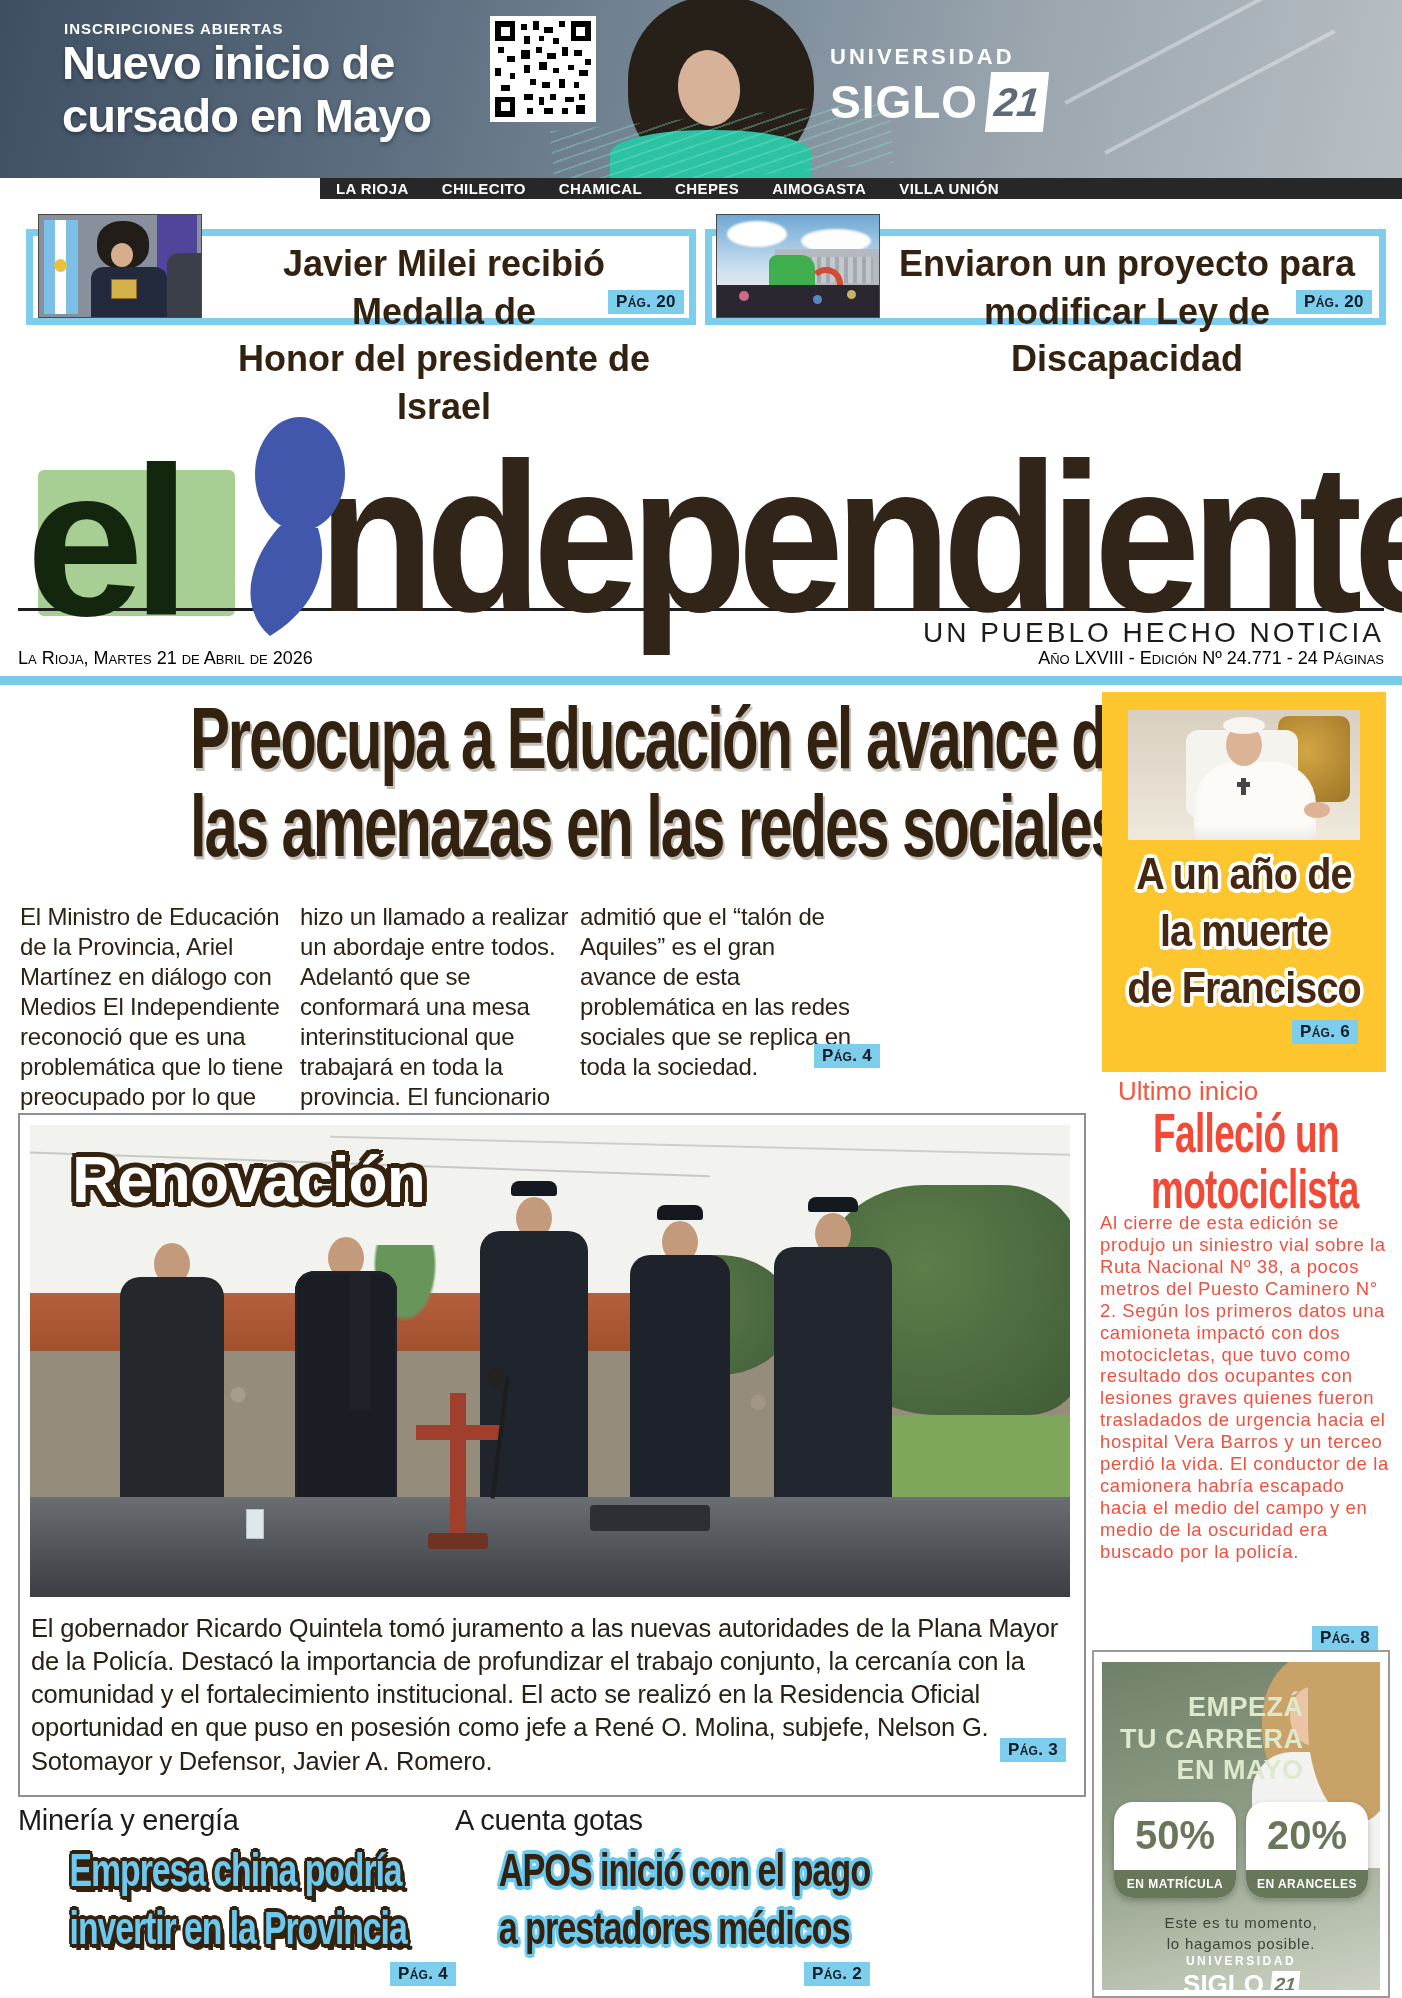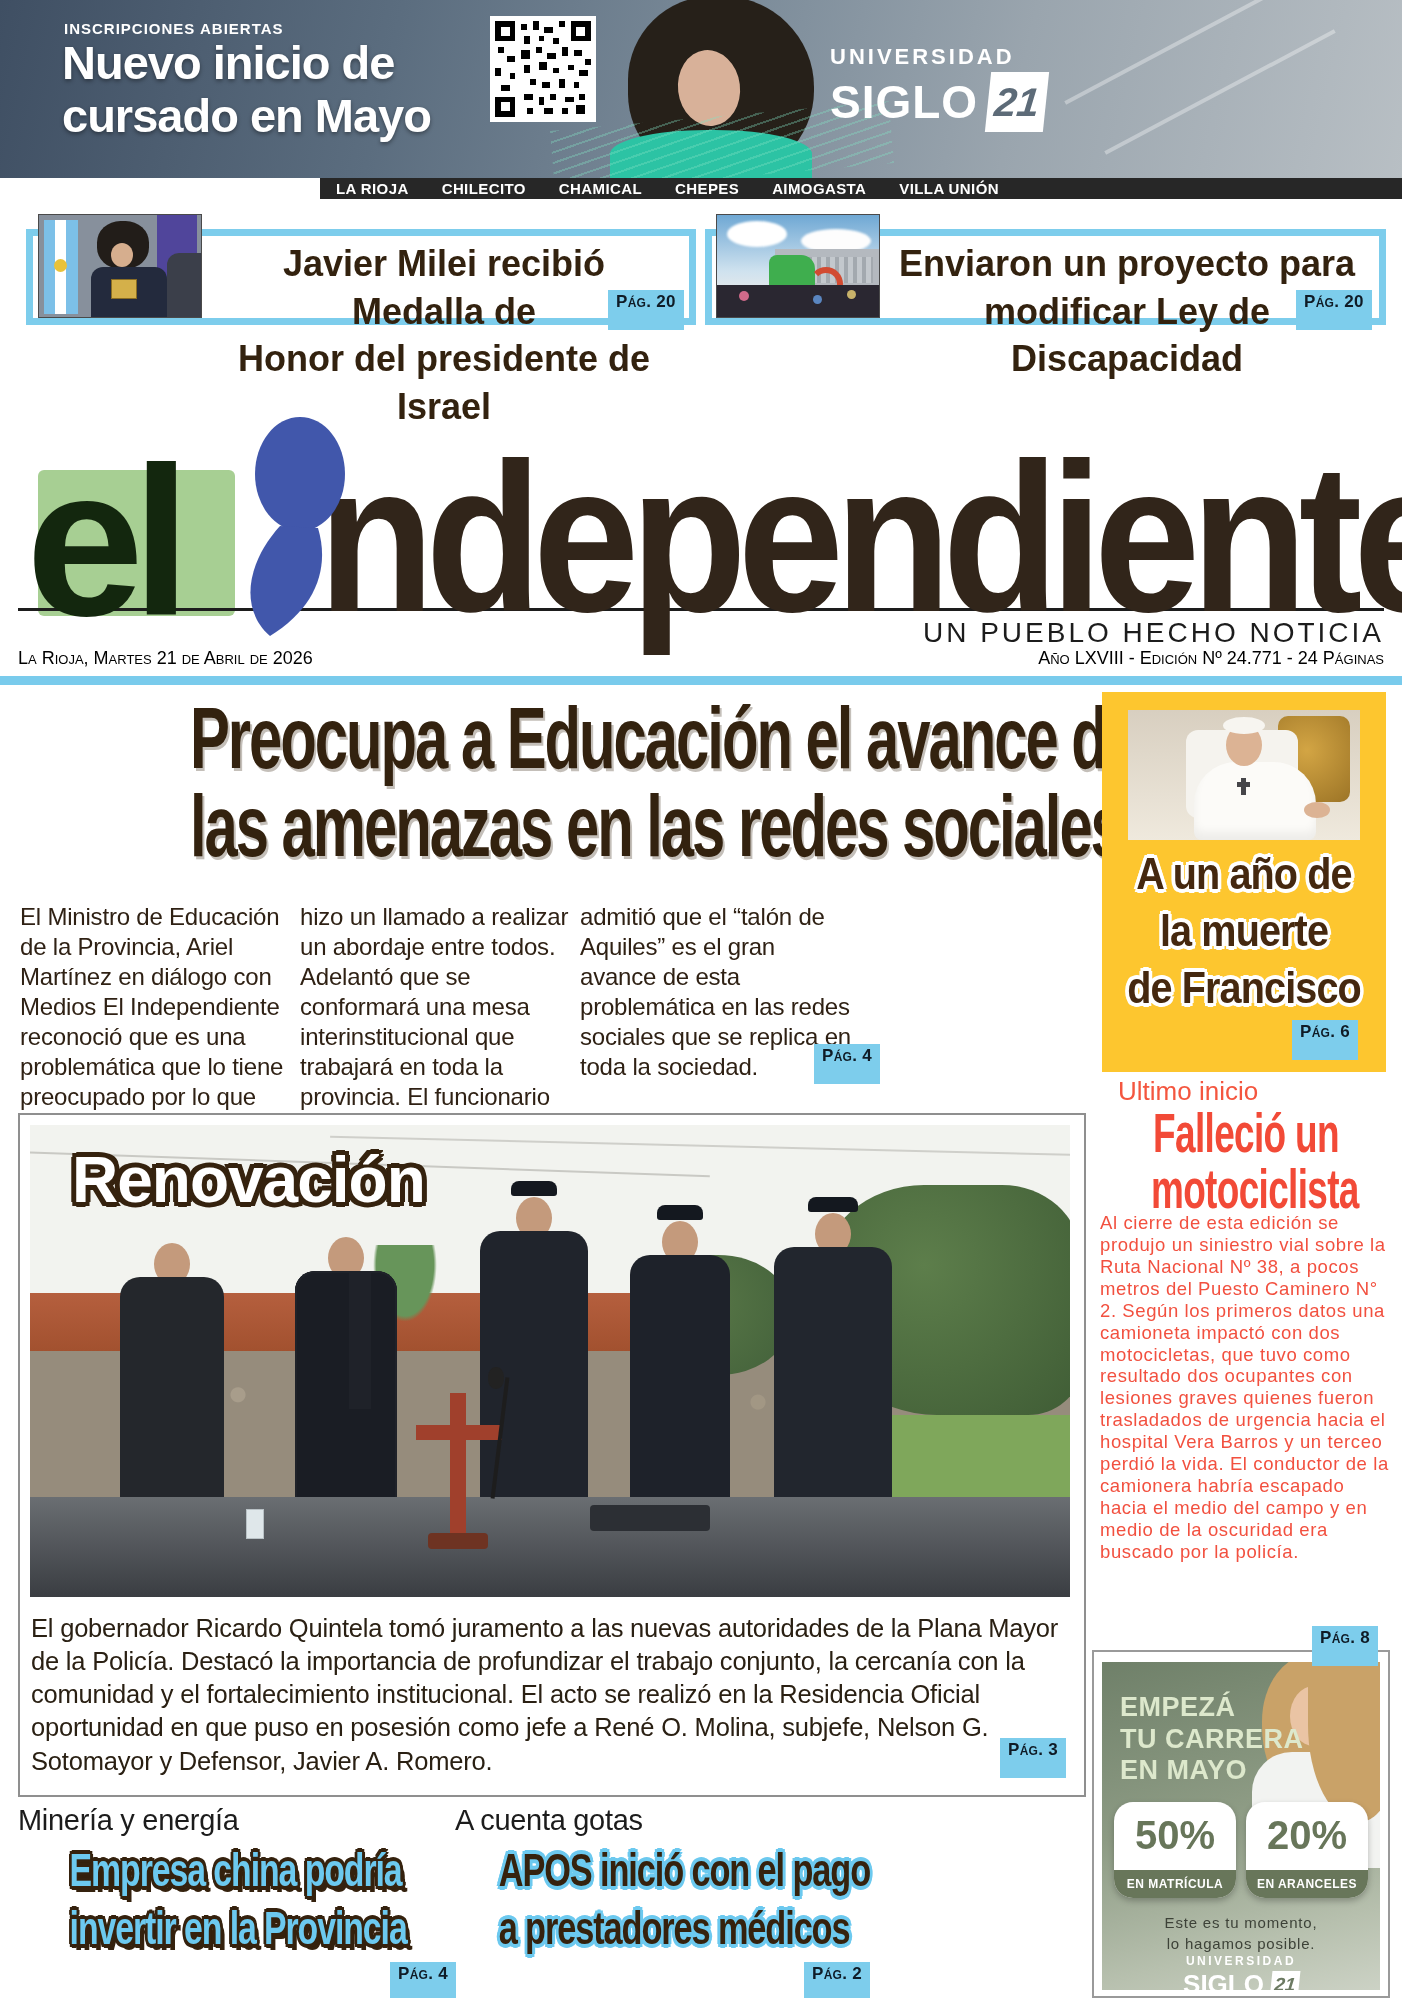--- a/index.html
+++ b/index.html
@@ -32,21 +32,21 @@
           gap:33px;padding-left:16px;box-sizing:border-box;}
   .cities span{color:#fff;font-size:15px;font-weight:700;letter-spacing:.4px;white-space:nowrap;}
 
   
   .sbox{top:229px;height:82px;border:7px solid #7dcdec;background:#fff;}
   .sbox-l{left:26px;width:656px;}
   .sbox-r{left:705px;width:667px;}
   .sphoto{top:214px;width:162px;height:102px;border:1px solid #4a4a4a;overflow:hidden;z-index:3;}
   .shead{font-size:36px;font-weight:800;color:#33220f;line-height:1.32;text-align:center;z-index:2;}
   .chip{position:absolute;background:#7dcdec;color:#0f1b26;font-weight:700;font-size:17px;line-height:1.25;
-        padding:1px 8px 18px;font-variant:small-caps;letter-spacing:.3px;z-index:5;}
+        padding:1px 8px 2px;font-variant:small-caps;letter-spacing:.3px;z-index:5;}
 
   
   .green-sq{left:38px;top:470px;width:197px;height:146px;background:#a7cf93;border-radius:6px;}
   .logo-el{left:26px;top:436px;font-size:212px;line-height:1;font-weight:800;letter-spacing:-12px;color:#13270e;z-index:2;}
   .logo-i{left:200px;top:416px;z-index:4;}
   .logo-rest{left:318px;top:432px;font-size:212px;line-height:1;font-weight:800;letter-spacing:-10px;color:#31251a;
              transform:scaleX(.9);transform-origin:left top;white-space:nowrap;z-index:2;}
   .mast-line{left:18px;top:608px;width:1366px;height:3px;background:#1d1d1d;z-index:1;}
   .tagline{right:18px;top:617px;font-size:28px;letter-spacing:3px;color:#1c1c1c;z-index:3;}
   .dateline{top:648px;font-size:18px;font-variant:small-caps;color:#000000;}
@@ -90,21 +90,21 @@
            white-space:nowrap;transform:scaleX(.72);transform-origin:center top;
            text-shadow:-3px -3px 0 #35220e,3px -3px 0 #35220e,-3px 3px 0 #35220e,3px 3px 0 #35220e,-4px 0 0 #35220e,4px 0 0 #35220e,0 -4px 0 #35220e,0 4px 0 #35220e,6px 6px 0 #35220e;}
   .br-line{width:420px;text-align:center;font-size:47px;font-weight:800;letter-spacing:-1.5px;color:#35220e;
            white-space:nowrap;transform:scaleX(.73);transform-origin:center top;
            text-shadow:-3px -3px 0 #6cc9ef,3px -3px 0 #6cc9ef,-3px 3px 0 #6cc9ef,3px 3px 0 #6cc9ef,-4px 0 0 #6cc9ef,4px 0 0 #6cc9ef,0 -4px 0 #6cc9ef,0 4px 0 #6cc9ef;}
 
   
   .ad-frame{left:1092px;top:1650px;width:298px;height:348px;border:2px solid #9a9a9a;background:#fff;box-sizing:border-box;}
   .ad{left:1102px;top:1662px;width:278px;height:328px;overflow:hidden;
       background:linear-gradient(165deg,#6f8069 0%,#8d9b84 45%,#b7c0ae 80%,#ccd2c5 100%);}
-  .ad-title{left:18px;top:30px;font-size:27px;font-weight:800;line-height:1.17;color:#dde8cc;letter-spacing:.5px;}
+  .ad-title{left:18px;top:30px;font-size:27px;font-weight:800;line-height:1.17;color:#dde8cc;letter-spacing:.5px;text-align:right;}
   .card{position:absolute;top:140px;width:122px;height:96px;background:#fff;border-radius:19px;overflow:hidden;
         box-shadow:0 3px 6px rgba(0,0,0,.25);text-align:center;}
   .card-val{font-size:40px;font-weight:800;color:#68765a;line-height:66px;}
   .card-bar{position:absolute;left:0;bottom:0;width:100%;height:28px;background:#68765a;color:#fff;
             font-size:12px;font-weight:800;line-height:28px;letter-spacing:.5px;}
   .ad-tag{left:0;top:250px;width:278px;text-align:center;font-size:15px;line-height:1.4;color:#3d4238;letter-spacing:.8px;}
   .ad-brand{left:0;top:292px;width:278px;text-align:center;color:#fff;}
   .ad-brand-top{font-size:12px;font-weight:700;letter-spacing:2.5px;}
   .ad-brand-row{display:flex;justify-content:center;align-items:center;gap:7px;margin-top:1px;}
   .ad-brand-name{font-size:26px;font-weight:800;}

